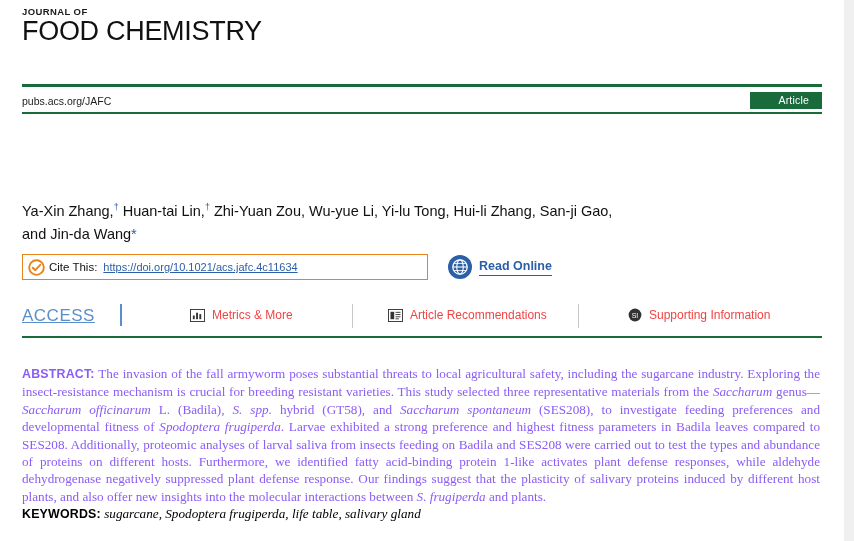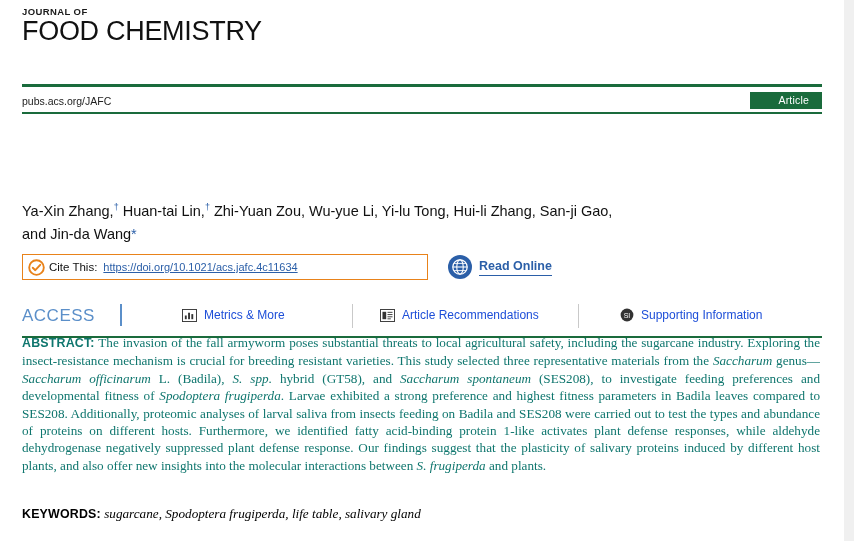--- a/index.html
+++ b/index.html
@@ -216,20 +216,21 @@
     height: 34px;
   }
   .access-label {
     position: absolute;
     left: 0;
     top: 4px;
     font-family: "Liberation Sans", sans-serif;
     font-size: 17px;
     color: #5b8fc9;
     letter-spacing: 0.5px;
+    text-decoration: underline;
   }
   .access-bar {
     position: absolute;
     left: 98px;
     top: 2px;
     width: 1.5px;
     height: 22px;
     background: #5b8fc9;
   }
   .divider-v {
@@ -238,47 +239,48 @@
     width: 1px;
     height: 24px;
     background: #c9c9c9;
   }
   .access-item {
     position: absolute;
     display: flex;
     align-items: center;
     font-family: "Liberation Sans", sans-serif;
     font-size: 12px;
-    color: #1d4ed8;
+    color: #ef4444;
     top: 6px;
+    margin-left: 8px;
   }
   .access-item .ic {
     margin-right: 7px;
     display: inline-flex;
     align-items: center;
   }
   .access-rule {
     position: absolute;
     left: 22px;
     top: 336px;
     width: 800px;
     height: 1.5px;
     background: #1a6b3c;
   }
 
   
   .abstract {
     position: absolute;
     left: 22px;
-    top: 334px;
+    top: 365px;
     width: 798px;
     font-family: "Liberation Serif", serif;
     font-size: 13.2px;
     line-height: 17.4px;
-    color: #0f766e;
+    color: #8b5cf6;
     text-align: justify;
   }
   .abstract b {
     font-family: "Liberation Sans", sans-serif;
     font-size: 12.4px;
     font-weight: bold;
     letter-spacing: 0.2px;
   }
   .abstract i { font-style: italic; }
 

